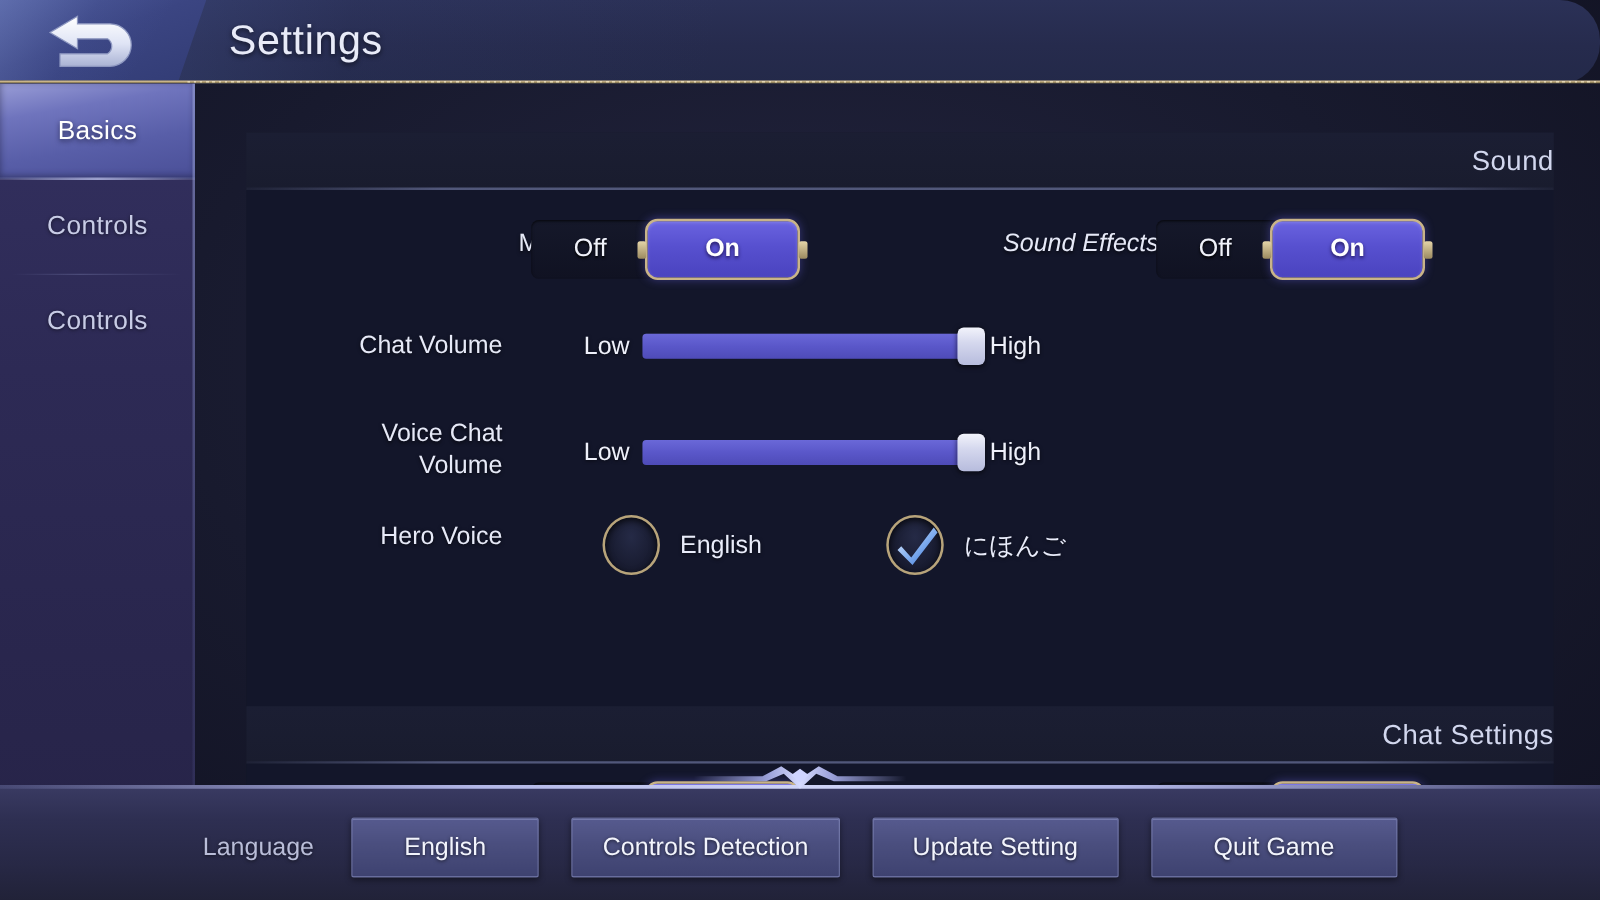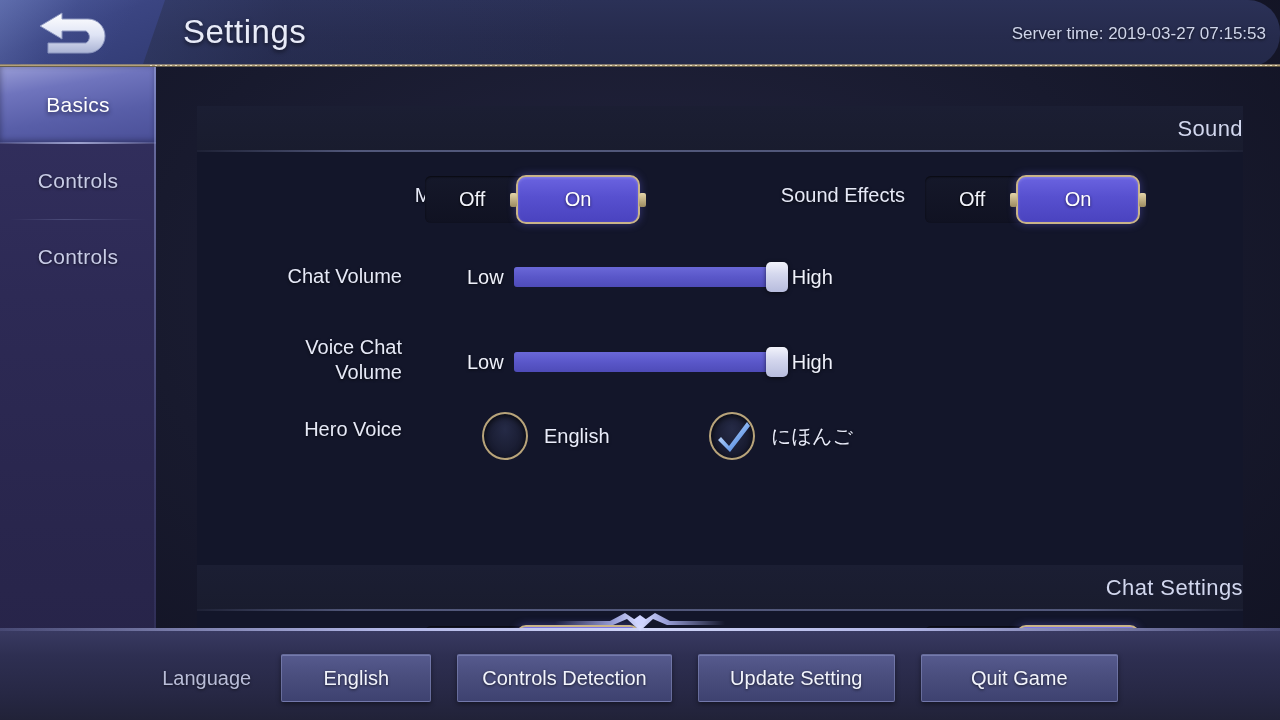--- a/index.html
+++ b/index.html
@@ -129,20 +129,21 @@
   }
   .toggle .knob {
     position: absolute; right: 0px; top: -1px; width: 124px; height: 49px;
     background: linear-gradient(180deg, #6a63e0 0%, #5750cf 45%, #4a43bf 100%);
     border-radius: 10px;
     border: 2px solid #c9b489;
     display: flex; align-items: center; justify-content: center;
     font-size: 20px; color: #ffffff;
     text-shadow: 0 1px 3px rgba(20,10,60,.8);
     box-shadow: 0 0 8px rgba(100,95,220,.45), inset 0 1px 3px rgba(190,190,255,.35);
+    font-weight: bold;
   }
   .toggle .knob::before, .toggle .knob::after {
     content: ""; position: absolute; top: 50%; margin-top: -7px;
     width: 7px; height: 14px;
     background: linear-gradient(180deg, #e4d4a8, #9b8a60);
     border-radius: 2px;
   }
   .toggle .knob::before { left: -8px; }
   .toggle .knob::after  { right: -8px; }
 
@@ -233,21 +234,20 @@
               <stop offset="55%" stop-color="#dfe4f5"></stop>
               <stop offset="100%" stop-color="#aab3d4"></stop>
             </linearGradient>
           </defs>
           <path d="M24 4 L2 17 L24 30 L24 22 L48 22 A7 7 0 0 1 48 34 L10 34 L10 44 L50 44 A17 17 0 0 0 50 10 L24 10 Z" fill="url(#arrGrad)" stroke="#8d97c0" stroke-width="1"></path>
         </svg>
       </span>
     </div>
 
     <div class="page-title">Settings</div>
-    <div class="server-time">Server time: 2019-03-27 07:15:53</div>
     <div class="header-rule"></div>
     <div class="header-rule-dots"></div>
   </div>
 
   <div class="sidebar">
     <div class="side-item active">
       <span class="side-label">Basics</span>
     </div>
     <div class="side-item">
       <span class="side-label">Controls</span>
@@ -265,21 +265,21 @@
 
     <div class="section-body" style="height:413px;">
 
       <div class="row" style="height:90px;">
         <div class="cell-label" style="left:40px; top:31px; width:230px;">Music</div>
         <div class="toggle" style="left:228px; top:24px;">
           <span class="off">Off</span>
           <span class="knob">On</span>
         </div>
 
-        <div class="cell-label" style="left:368px; top:31px; width:340px;">Sound Effects</div>
+        <div class="cell-label" style="left:390px; top:31px; width:340px;font-style:italic;">Sound Effects</div>
         <div class="toggle" style="left:728px; top:24px;">
           <span class="off">Off</span>
           <span class="knob">On</span>
         </div>
       </div>
 
       <div class="row" style="height:78px;">
         <div class="cell-label" style="left:0px; top:22px; width:205px;">Chat Volume</div>
         <div class="slider-wrap" style="left:270px; top:17px;">
           <span class="slider-end">Low</span>

